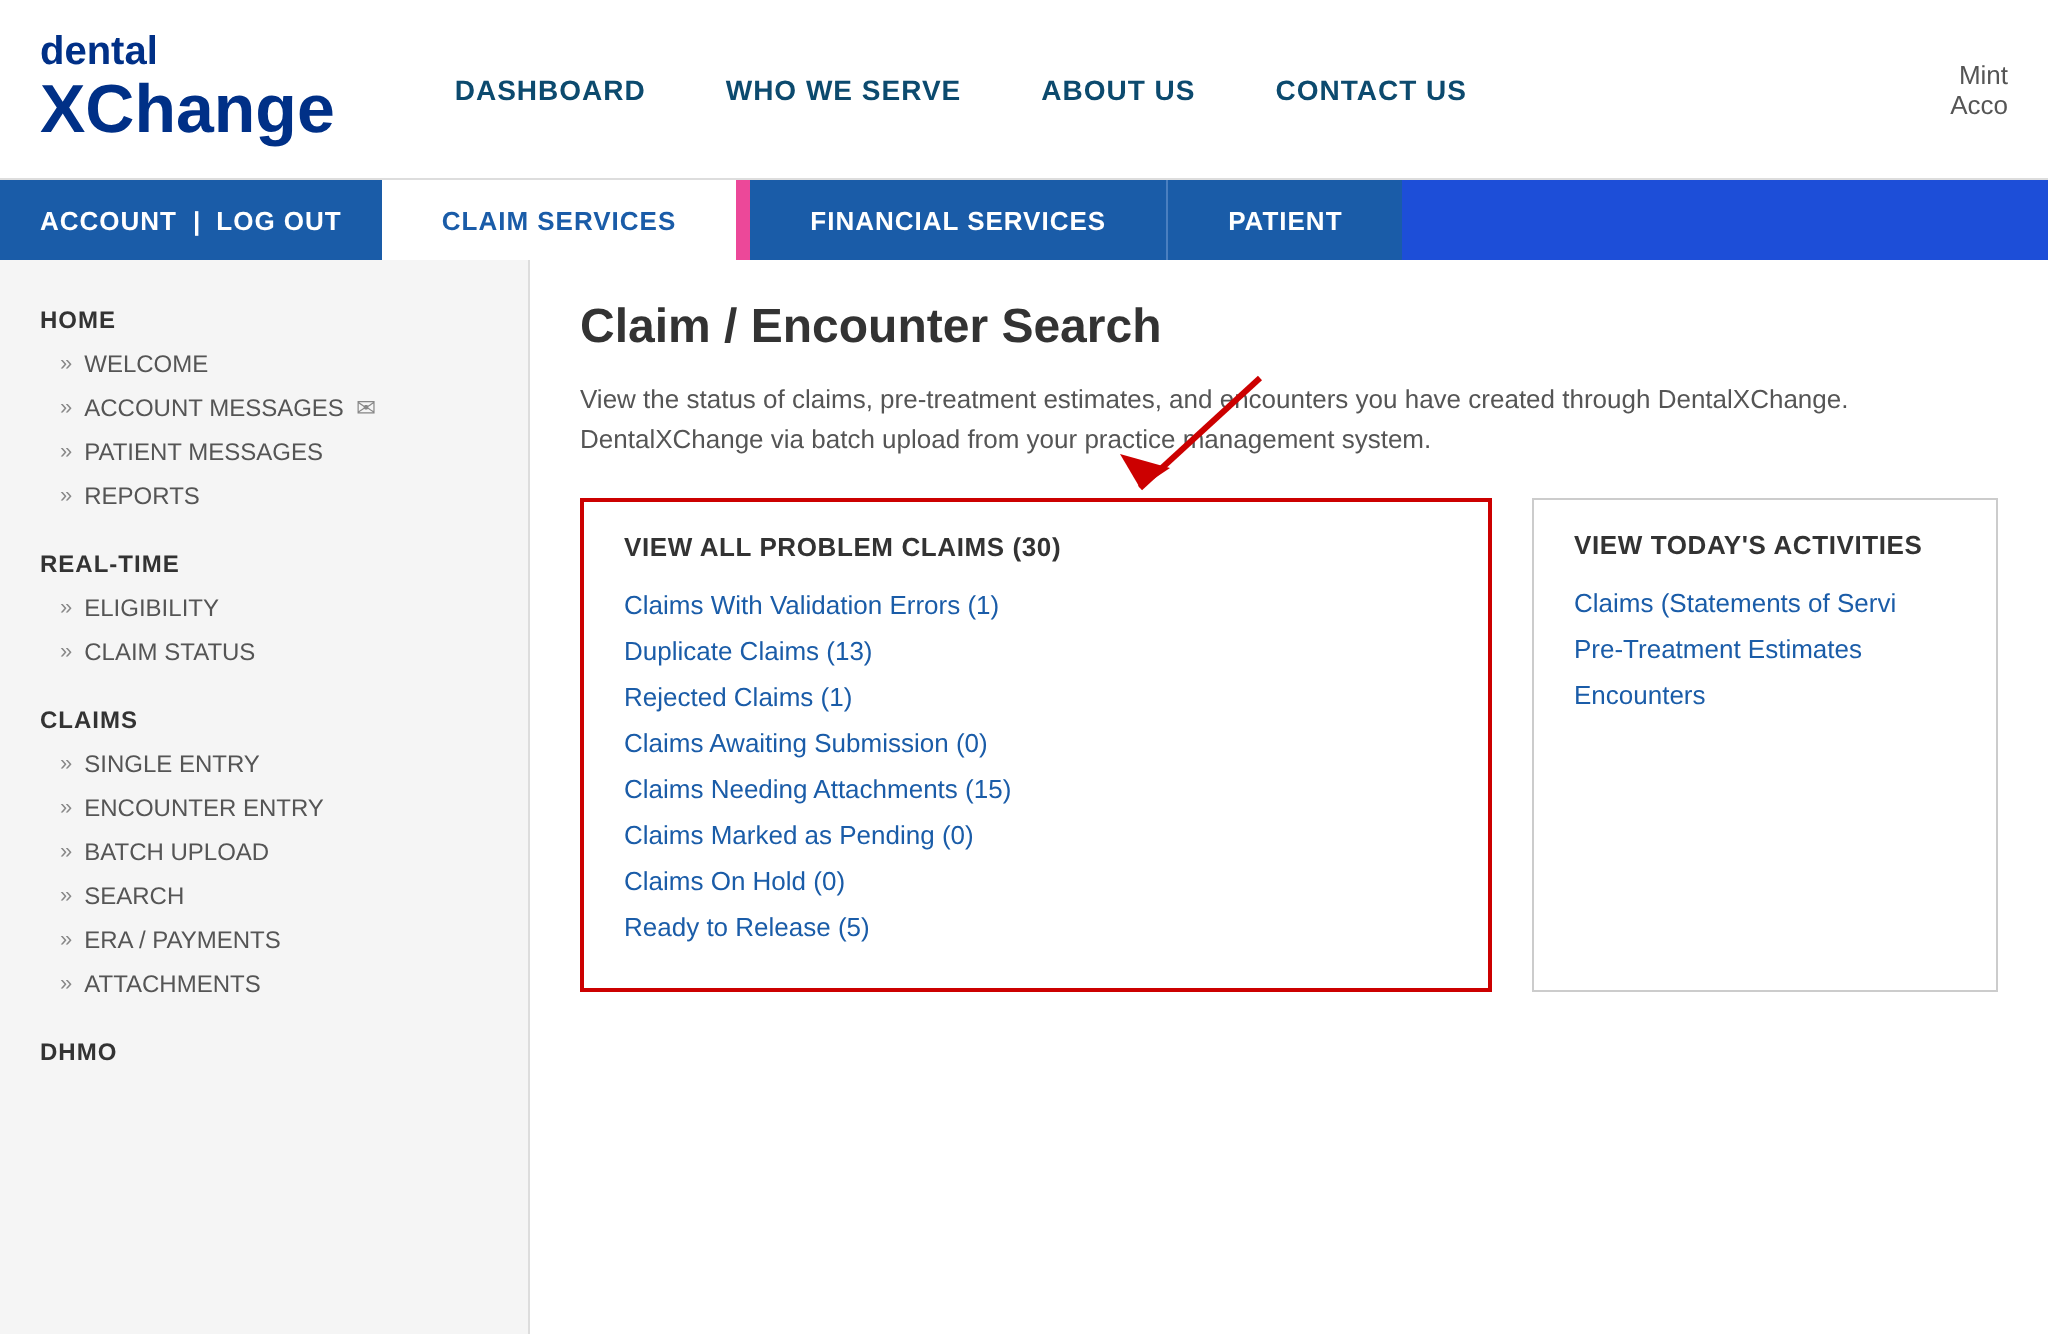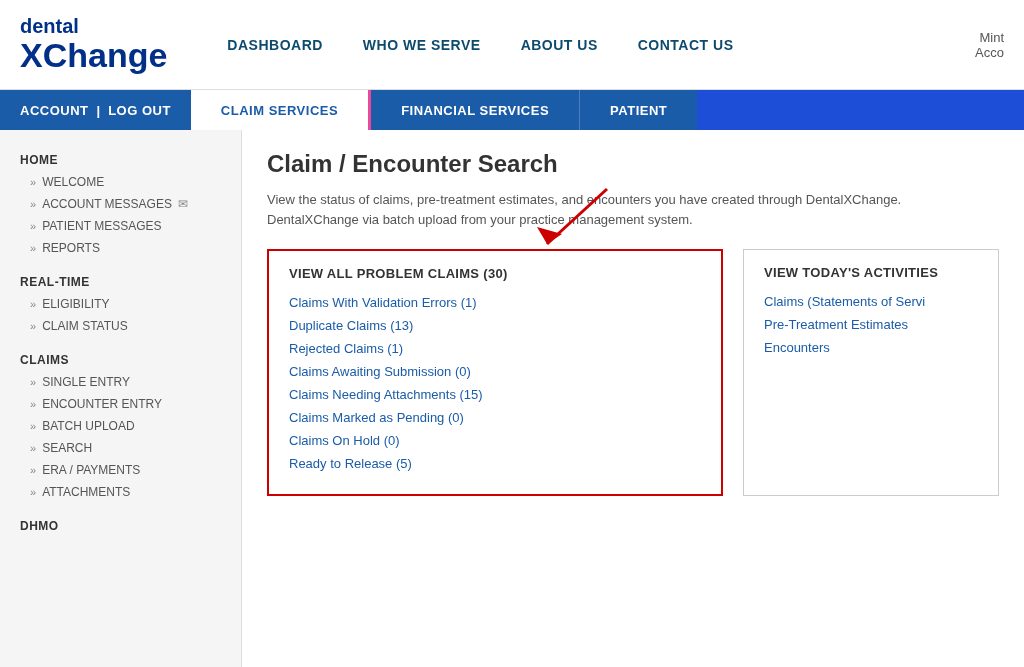--- a/index.html
+++ b/index.html
@@ -75,38 +75,38 @@
       height: 40px;
     }
     .nav-tab-claims {
       background: #fff;
       color: #1a5ca8;
       border-top: none;
     }
     .nav-tab-financial {
       background: #1a5ca8;
       color: #fff;
-      border-left: 3px solid #ec4899;
+      border-left: 7px solid #ec4899;
     }
     .nav-tab-patient {
       background: #1a5ca8;
       color: #fff;
       border-left: 1px solid #4a7fc0;
     }
 
     
     .main-layout {
       display: flex;
       background: #f0f0f0;
       min-height: 537px;
     }
 
     
     .sidebar {
-      width: 242px;
+      width: 265px;
       background: #f5f5f5;
       border-right: 1px solid #ddd;
       padding: 15px 0;
       flex-shrink: 0;
     }
     .sidebar-section-title {
       font-size: 12px;
       font-weight: bold;
       color: #333;
       padding: 8px 20px 4px 20px;

